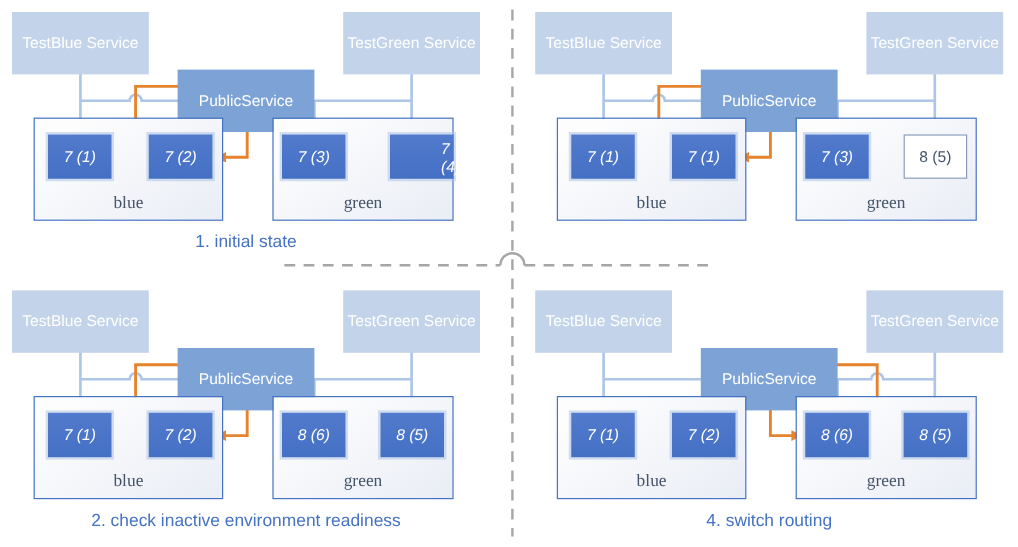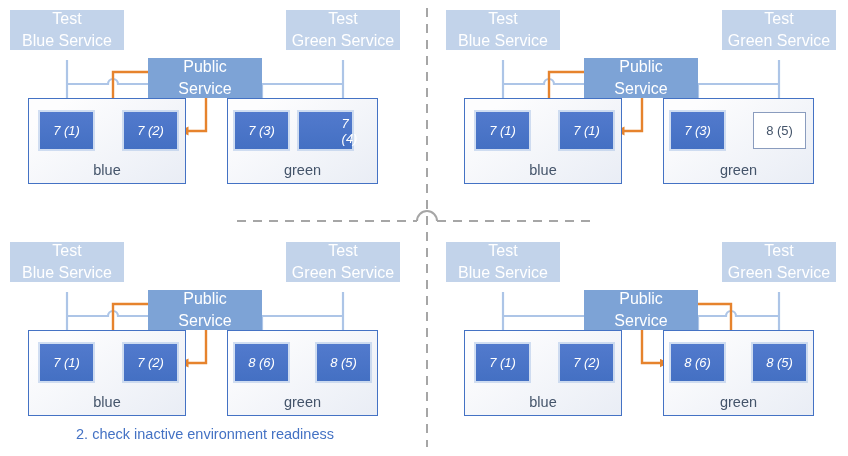--- a/index.html
+++ b/index.html
@@ -2,35 +2,35 @@
 <html><head>
 <meta charset="utf-8">
 <style>
   html,body { margin:0; padding:0; background:#ffffff; }
   .canvas {
     position:relative; width:848px; height:456px; background:#ffffff;
     font-family:"Liberation Sans", sans-serif; overflow:hidden;
   }
   .panel { position:absolute; width:390px; height:226px; }
   .service {
-    position:absolute; top:2px; width:114px; height:40px;
-    display:flex; flex-direction:column; align-items:center; justify-content:center;
-    color:#ffffff; font-size:16px; line-height:1.4; text-align:center;
+    position:absolute; top:2px; width:114px; height:52px;
+    display:flex; flex-direction:row; align-items:center; justify-content:center;
+    color:#ffffff; font-size:13px; line-height:1.4; text-align:center;
   }
   .service.test   { background:#c2d3ea; }
   .service.public { background:#7da3d6;margin-top:48px; }
   .env {
     position:absolute; top:90px; height:86px;
     border:1.5px solid #4472c4;
     background:linear-gradient(145deg,#fdfdfe 15%,#e9edf5 100%);
     box-sizing:border-box;
   }
   .env-label {
     position:absolute; bottom:5px; left:0; width:100%; text-align:center;
-    color:#44546a; font-size:14.5px;
+    color:#44546a; font-size:14.5px;font-family:Liberation Serif, serif;
   }
   .pod {
     position:absolute; top:104px; width:53px; height:37px;
     display:flex; align-items:center; justify-content:center;
     font-size:13px; box-sizing:border-box;
   }
   .pod.solid {
     background:linear-gradient(180deg,#527acd,#4470c3);
     color:#ffffff;
     box-shadow:0 0 0 2px rgba(173,197,231,.55);
@@ -88,21 +88,22 @@
       </div>
       <div class="env" style="left: 18px; width: 158px;">
         <div class="env-label">blue</div>
       </div>
       <div class="pod solid" style="left: 30px;">7 (1)</div>
       <div class="pod solid" style="left: 114px;">7 (2)</div>
       <div class="env" style="left: 217px; width: 151px;">
         <div class="env-label">green</div>
       </div>
       <div class="pod solid" style="left: 225px;">7 (3)</div>
-      <div class="pod solid" style="left: 289px; padding-left: 48px;">7 (4)</div>
+      <div class="pod solid" style="left: 315px; padding-left: 48px;">7 (4)</div>
+      <div class="caption">1. initial state</div>
     </div>
     <div class="panel" style="left: 446px; top: 8px;">
       <svg class="connectors" viewBox="0 0 390 226">
         <defs>
           <marker id="ab1" markerUnits="userSpaceOnUse" markerWidth="10" markerHeight="10" refX="8.5" refY="4.5" orient="auto">
             <path d="M0,0 L9,4.5 L0,9 Z" fill="#adc5e7"></path>
           </marker>
           <marker id="ao1" markerUnits="userSpaceOnUse" markerWidth="10" markerHeight="10" refX="8.5" refY="4.5" orient="auto">
             <path d="M0,0 L9,4.5 L0,9 Z" fill="#e6832d"></path>
           </marker>
@@ -210,14 +211,15 @@
       <div class="env" style="left: 18px; width: 158px;">
         <div class="env-label">blue</div>
       </div>
       <div class="pod solid" style="left: 30px;">7 (1)</div>
       <div class="pod solid" style="left: 114px;">7 (2)</div>
       <div class="env" style="left: 217px; width: 151px;">
         <div class="env-label">green</div>
       </div>
       <div class="pod solid" style="left: 225px;">8 (6)</div>
       <div class="pod solid" style="left: 307px;">8 (5)</div>
+      <div class="caption">4. switch routing</div>
     </div>
   </div>
 
 </body></html>

